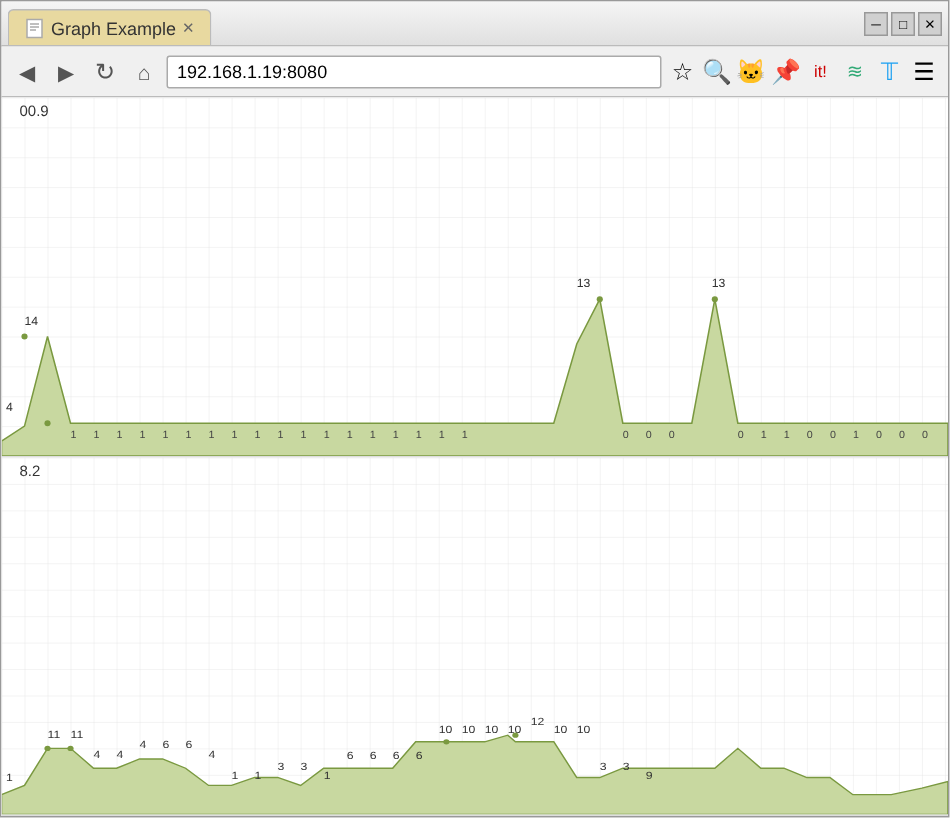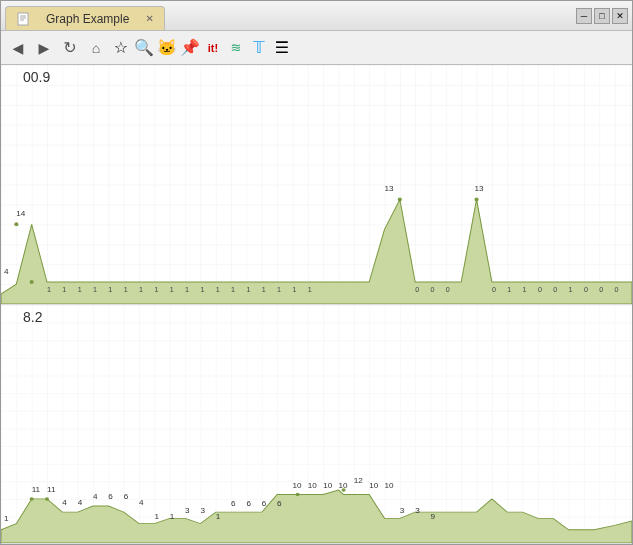--- a/index.html
+++ b/index.html
@@ -21,21 +21,21 @@
     .tab-area { display: flex; align-items: flex-end; height: 100%; }
     .tab {
       background: #e8d9a0;
       border: 1px solid #bbb;
       border-bottom: none;
       padding: 4px 10px;
       font-size: 12px;
       color: #333;
       display: flex;
       align-items: center;
-      gap: 16px;
+      gap: 4px;
       height: 24px;
       border-radius: 4px 4px 0 0;
     }
     .tab-close { font-size: 10px; color: #666; cursor: pointer; }
     .win-buttons { display: flex; gap: 2px; margin-left: auto; }
     .win-btn {
       width: 16px; height: 16px;
       background: #d0d0d0;
       border: 1px solid #999;
       display: flex; align-items: center; justify-content: center;
@@ -85,22 +85,22 @@
     .graph-panel {
       position: relative;
       flex: 1;
       border-bottom: 1px solid #ddd;
       overflow: hidden;
     }
 
     .graph-label {
       position: absolute;
       top: 4px;
-      left: 22px;
-      font-size: 14px;
+      left: 12px;
+      font-size: 10px;
       color: #333;
       z-index: 2;
     }
 
     
     .grid-svg {
       position: absolute;
       top: 0; left: 0;
       width: 100%; height: 100%;
     }
@@ -128,26 +128,27 @@
       <div class="win-btn">□</div>
       <div class="win-btn">✕</div>
     </div>
   </div>
 
   <div class="addressbar">
     <button class="nav-btn">◀</button>
     <button class="nav-btn">▶</button>
     <button class="nav-btn" style="font-size:16px;">↻</button>
     <button class="nav-btn">⌂</button>
+    <input class="address-input" value="192.168.1.19:8080" style="">
     <div class="toolbar-icons">
       <span class="tb-icon">☆</span>
       <span class="tb-icon">🔍</span>
       <span class="tb-icon">🐱</span>
       <span class="tb-icon">📌</span>
-      <span class="tb-icon" style="color:#c00;font-weight:bold;font-size:11px;">it!</span>
+      <span class="tb-icon" style="color:#c00;font-weight:normal;font-size:11px;">it!</span>
       <span class="tb-icon" style="color:#3a7;font-size:13px;">≋</span>
       <span class="tb-icon" style="color:#1da1f2;">𝕋</span>
       <span class="tb-icon">☰</span>
     </div>
   </div>
 
   <div class="content">
 
     <div class="graph-panel" style="flex: 0 0 240px;">
       <span class="graph-label">00.9</span>

